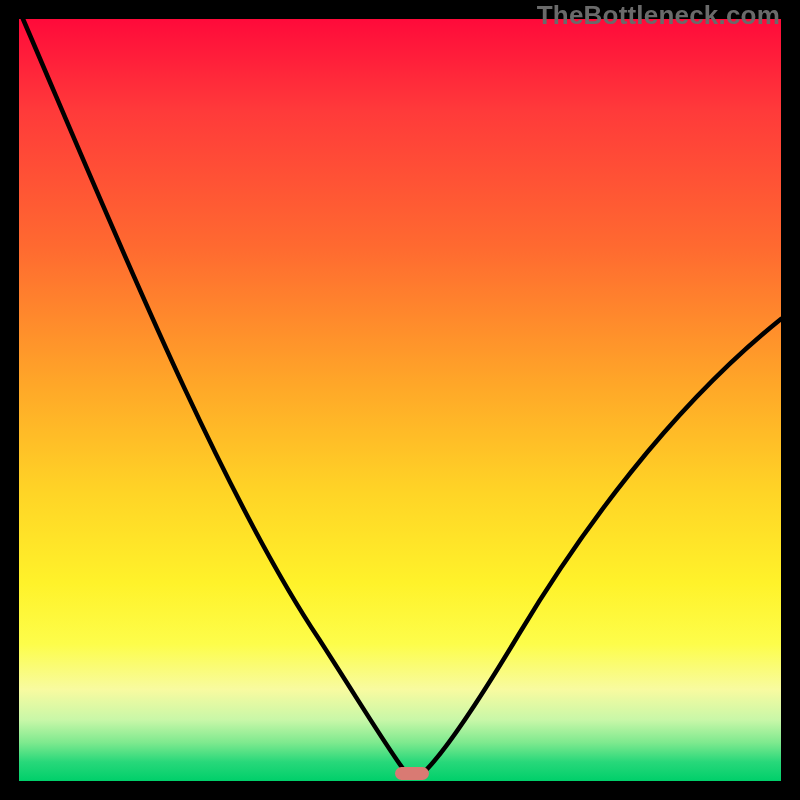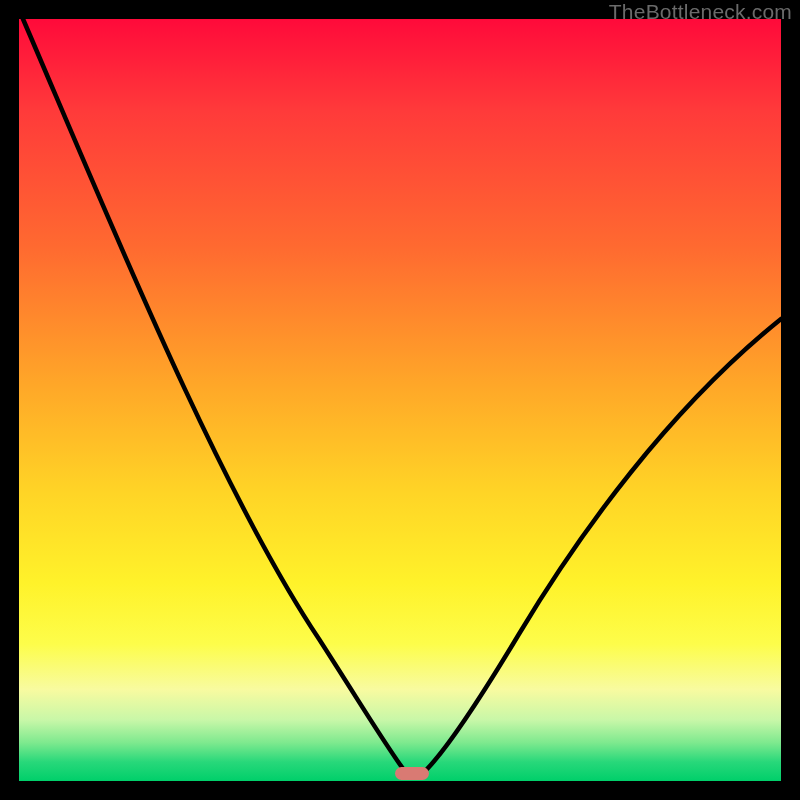--- a/index.html
+++ b/index.html
@@ -35,24 +35,24 @@
       #f8fba0 88%,
       #c8f7a8 92%,
       #7de98e 95%,
       #28d87a 97.5%,
       #00cf6a 100%
     );
   }
   .watermark {
     position: absolute;
     top: 0px;
-    right: 8px;
+    right: 20px;
     color: #6a6a6a;
-    font-size: 21px;
-    font-weight: 400;
+    font-size: 26px;
+    font-weight: 700;
     letter-spacing: 0.2px;
     user-select: none;
   }
   svg.curve {
     position: absolute;
     left: 0;
     top: 0;
     width: 762px;
     height: 762px;
     overflow: visible;

